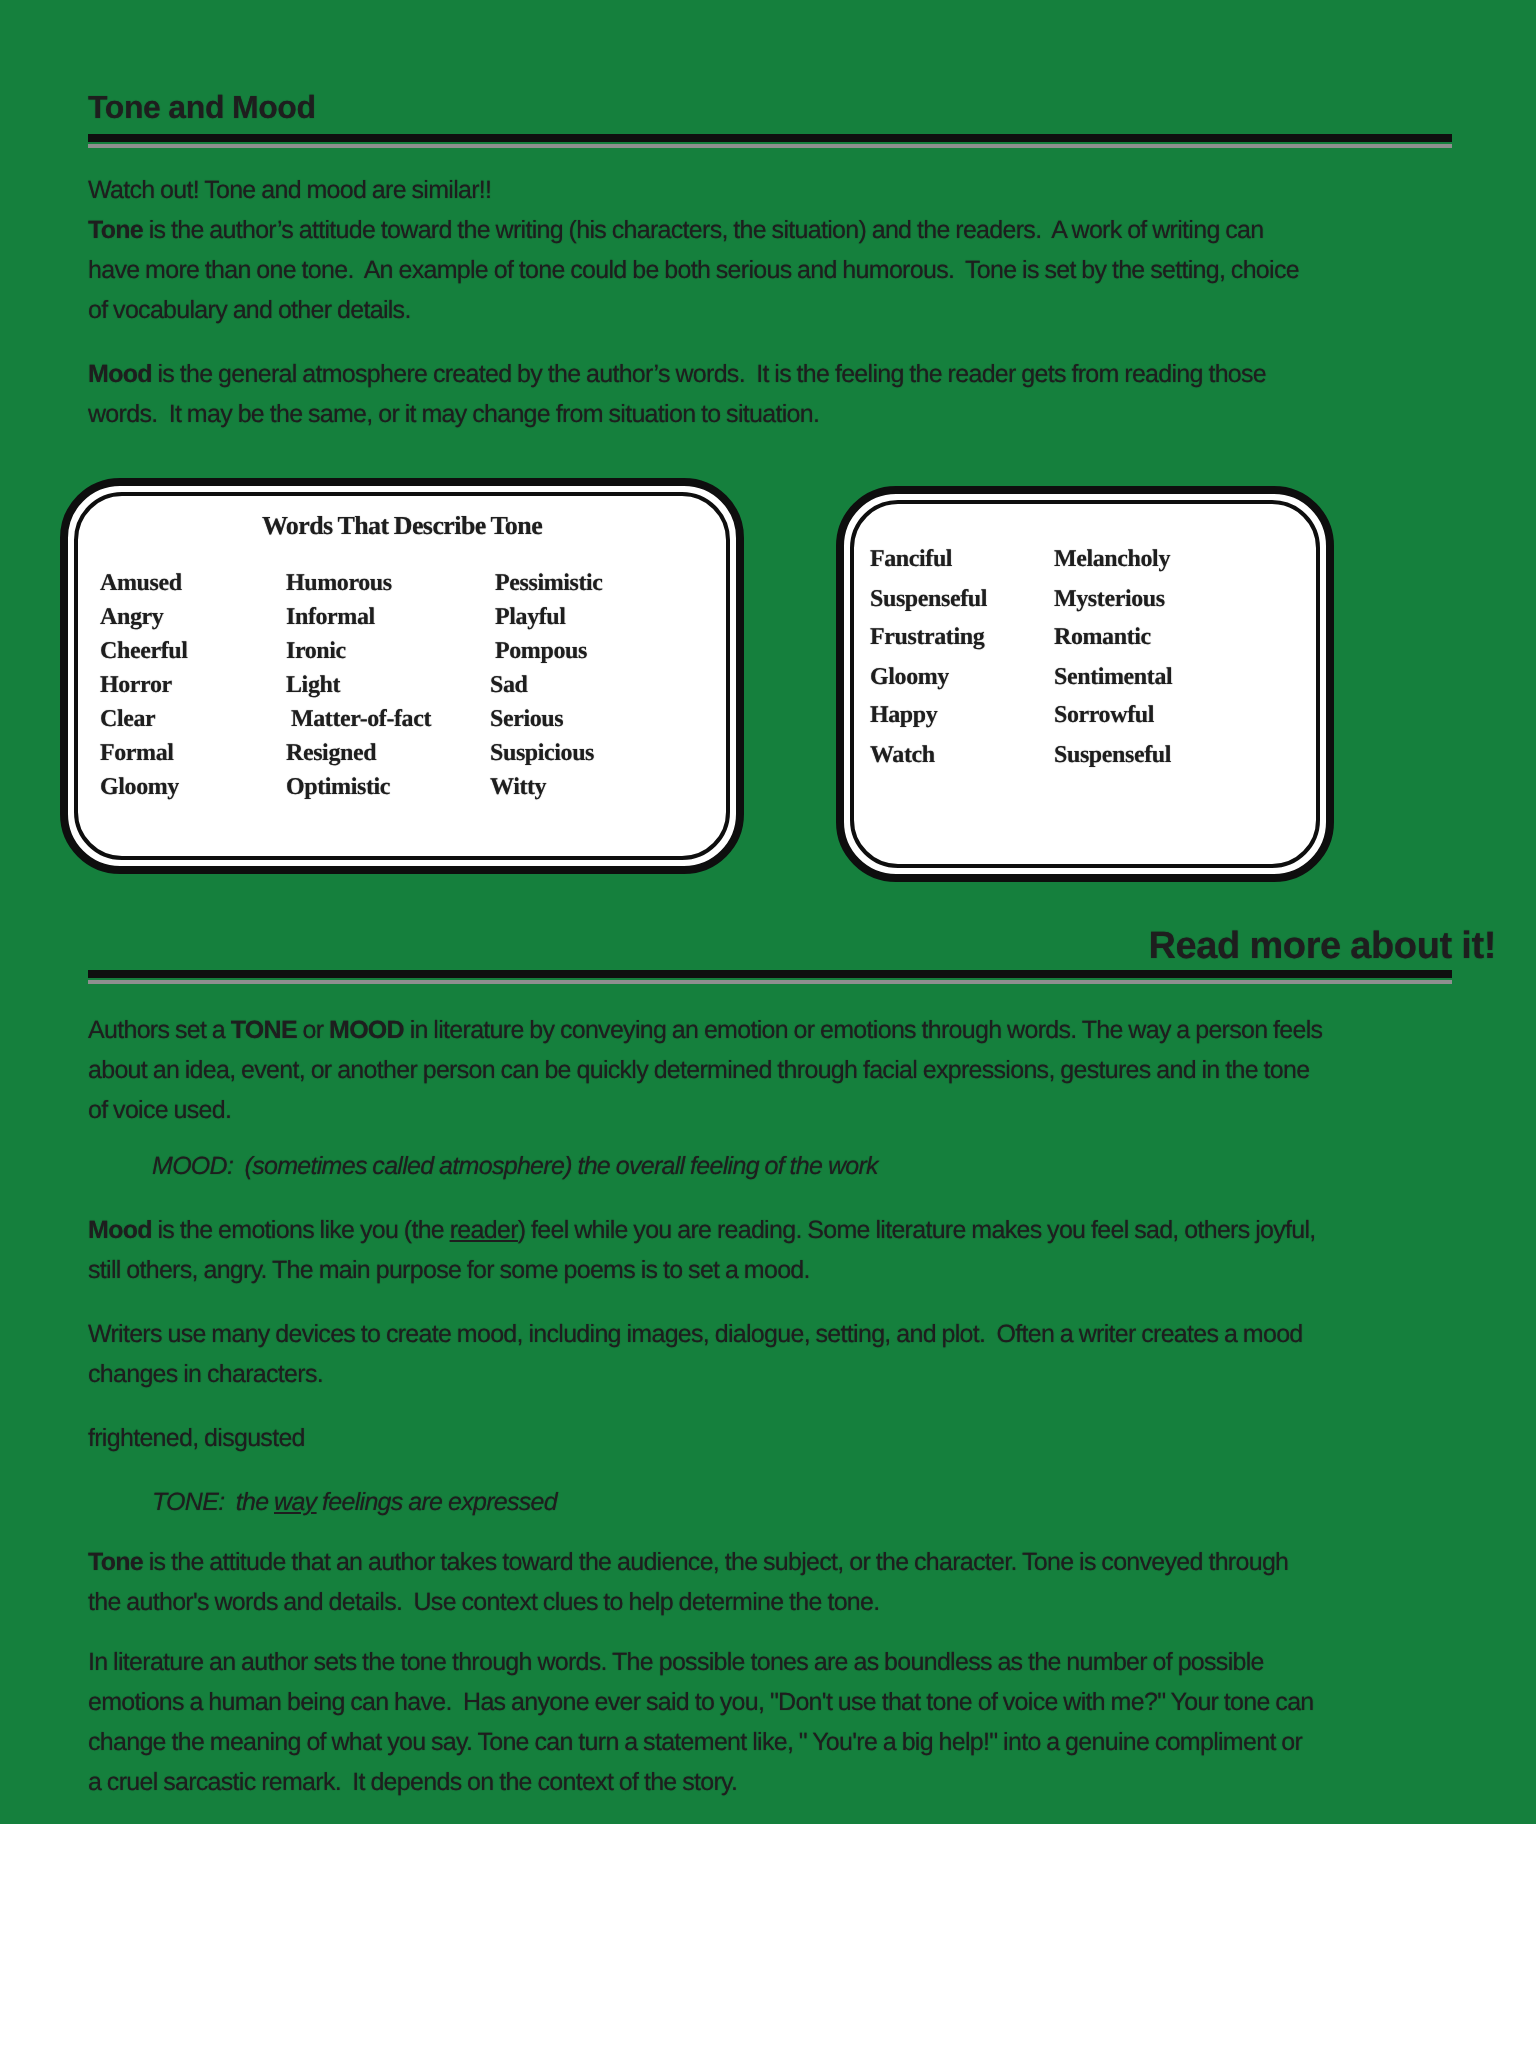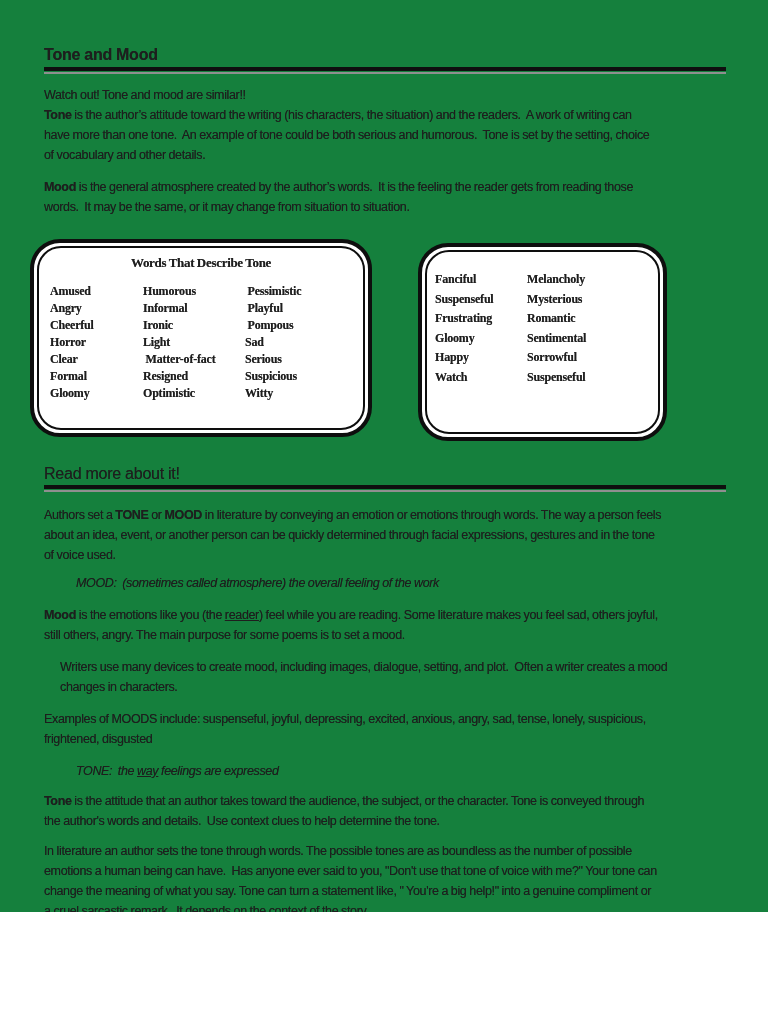--- a/index.html
+++ b/index.html
@@ -22,43 +22,44 @@
   }
   .doc-title {
     margin: 0;
     font-size: 16px;
     line-height: 18px;
     font-weight: bold;
     letter-spacing: -0.2px;
   }
   .section-heading {
     margin: 24px 0 0 0;
-    font-size: 16px;
+    font-size: 19px;
     line-height: 18px;
-    font-weight: normal;
+    font-weight: bold;
     letter-spacing: -0.2px;
+    text-align: right;
   }
   .rule {
     width: 682px;
     height: 7px;
     box-sizing: border-box;
     border-top: 4px solid #0f0f0f;
     border-bottom: 2px solid #8f8f8f;
     margin-top: 3px;
   }
   .rule.under-section { margin-top: 2px; }
   .para { margin: 0; white-space: pre; }
   .para .line { white-space: pre; }
   .p-intro        { margin-top: 11px; }
   .p-tonedef      { margin-top: 0; }
   .p-mooddef      { margin-top: 12px; }
   .p-authors      { margin-top: 13px; }
   .p-moodline     { margin-top: 8px;  padding-left: 32px; font-style: italic; }
   .p-moodreader   { margin-top: 12px; }
-  .p-writers      { margin-top: 12px; margin-left: 16px; }
+  .p-writers      { margin-top: 12px; }
   .p-examples     { margin-top: 12px; }
   .p-toneline     { margin-top: 12px; padding-left: 32px; font-style: italic; }
   .p-toneattitude { margin-top: 10px; }
   .p-inlit        { margin-top: 10px; }
   .lead { font-weight: bold; }
   .uword { text-decoration: underline; }
 
   .boxes { display: flex; margin-top: 22px; margin-left: -14px; }
   .wordbox {
     box-sizing: border-box;
@@ -177,21 +178,21 @@
     <div class="rule under-section"></div>
 
     <div class="para p-authors"><span>Authors set a </span><span class="lead">TONE</span><span> or </span><span class="lead">MOOD</span><span> in literature by conveying an emotion or emotions through words. The way a person feels</span><br><span>about an idea, event, or another person can be quickly determined through facial expressions, gestures and in the tone</span><br><span>of voice used.</span></div>
 
     <div class="para p-moodline">MOOD:  (sometimes called atmosphere) the overall feeling of the work</div>
 
     <div class="para p-moodreader"><span class="lead">Mood</span><span> is the emotions like you (the </span><span class="uword">reader</span><span>) feel while you are reading. Some literature makes you feel sad, others joyful,</span><br><span>still others, angry. The main purpose for some poems is to set a mood.</span></div>
 
     <div class="para p-writers"><div class="line">Writers use many devices to create mood, including images, dialogue, setting, and plot.  Often a writer creates a mood</div><div class="line">changes in characters.</div></div>
 
-    <div class="para p-examples"><div class="line">Examples of MOODS include: suspenseful, joyful, depressing, excited, anxious, angry, sad, tense, lonely, suspicious,</div><div class="line">frightened, disgusted</div></div>
+    <div class="para p-examples"><div class="line">frightened, disgusted</div></div>
 
     <div class="para p-toneline"><span>TONE:  the </span><span class="uword">way</span><span> feelings are expressed</span></div>
 
     <div class="para p-toneattitude"><span class="lead">Tone</span><span> is the attitude that an author takes toward the audience, the subject, or the character. Tone is conveyed through</span><br><span>the author's words and details.  Use context clues to help determine the tone.</span></div>
 
     <div class="para p-inlit"><div class="line">In literature an author sets the tone through words. The possible tones are as boundless as the number of possible</div><div class="line">emotions a human being can have.  Has anyone ever said to you, "Don't use that tone of voice with me?" Your tone can</div><div class="line">change the meaning of what you say. Tone can turn a statement like, " You're a big help!" into a genuine compliment or</div><div class="line">a cruel sarcastic remark.  It depends on the context of the story.</div></div>
 
   </div>
 </div>
 

